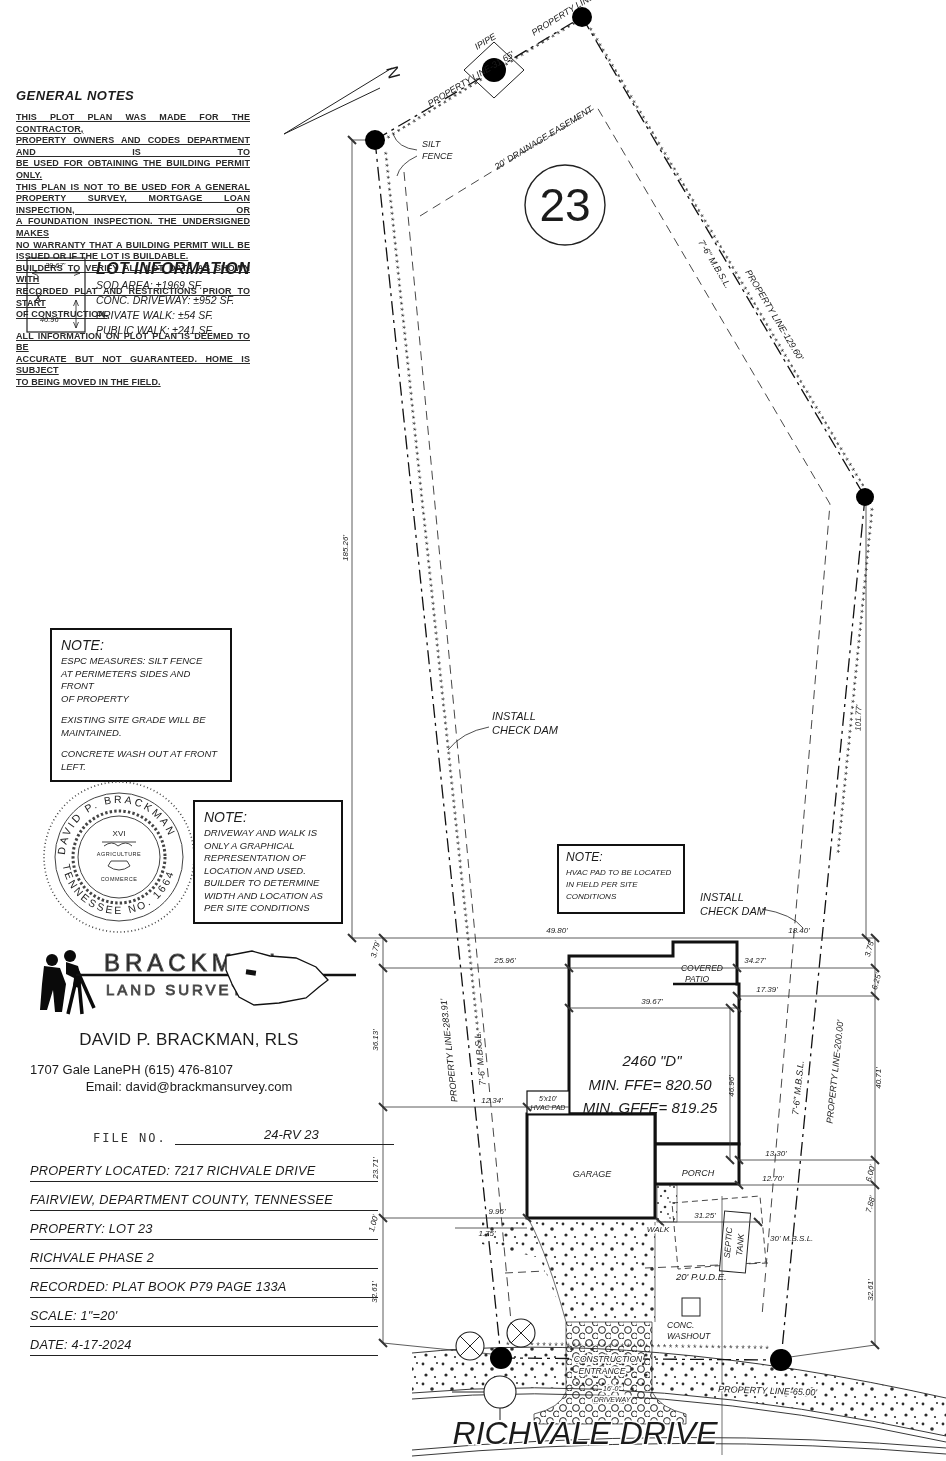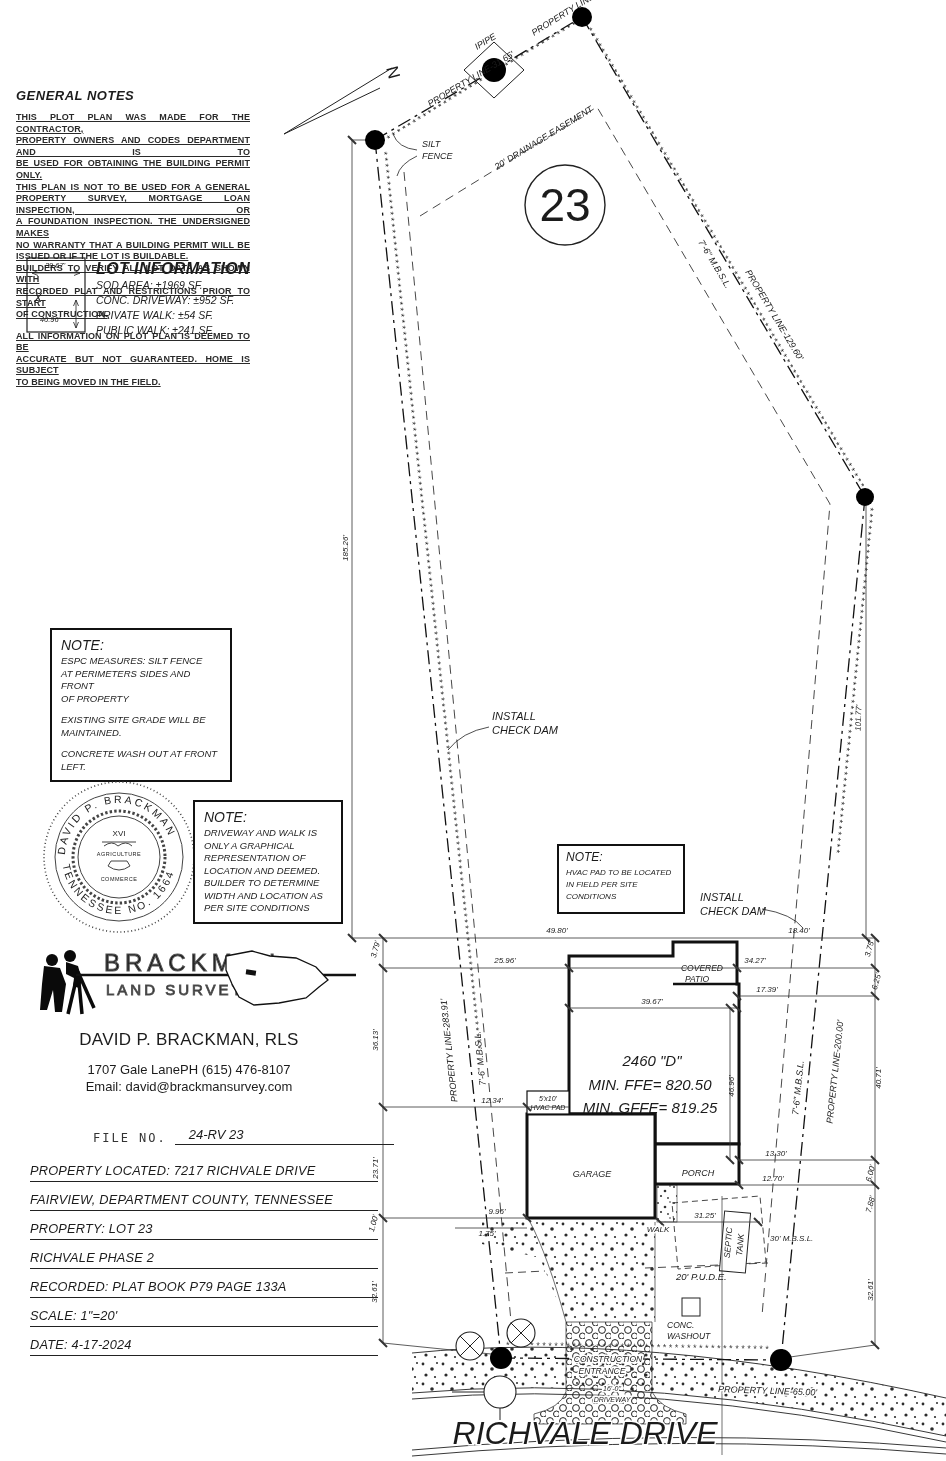--- a/index.html
+++ b/index.html
@@ -11,26 +11,26 @@
   .gn-line{font-size:9px;line-height:11.6px;width:234px;text-decoration:underline;
            text-align:justify;text-align-last:justify;letter-spacing:.1px;color:#2a2a2a;}
   .gn-gap{height:10px;}
   .loti-title{font-style:italic;font-weight:bold;font-size:16px;letter-spacing:.4px;text-align:center;}
   .loti-item{font-style:italic;font-size:10.5px;line-height:15px;color:#222;}
   .notebox{border:2px solid #111;padding:7px 9px;background:#fff;}
   .notebox .nb-title{font-style:italic;font-size:14px;margin-bottom:2px;}
   .notebox .nb-line{font-style:italic;font-size:9.5px;line-height:12.5px;color:#222;}
   .notebox .nb-sp{height:9px;}
   .surv-name{font-weight:normal;font-size:17px;text-align:center;letter-spacing:.3px;}
-  .addr-row{display:flex;justify-content:center;font-size:13px;line-height:19px;}
+  .addr-row{display:flex;justify-content:flex-start;font-size:13px;line-height:19px;}
   .addr-email{font-size:13px;text-align:center;}
   .file-row{display:flex;align-items:flex-end;}
   .file-label{font-family:"DejaVu Sans Mono",monospace;font-size:12px;letter-spacing:2px;color:#333;margin-left:31px;}
   .file-value{font-style:italic;font-size:13px;border-bottom:1.6px solid #222;
-              width:205px;padding:0 0 2px 14px;margin-left:8px;}
+              width:205px;padding:0 0 2px 14px;margin-left:8px;text-align:center;}
   .prop-row{font-style:italic;font-size:12.8px;border-bottom:1.4px solid #222;
             width:348px;padding-bottom:3px;margin-bottom:10px;letter-spacing:.2px;}
   
   svg text{font-family:"Liberation Sans",sans-serif;fill:#1b1b1b;}
   .cad{font-style:italic;}
   .halo{paint-order:stroke;stroke:#ffffff;stroke-width:3px;}
 </style>
 </head>
 <body>
 
@@ -338,21 +338,21 @@
     <text x="79" y="78" font-size="5.5" text-anchor="middle" fill="#333" letter-spacing=".5">AGRICULTURE</text>
     <path d="M68,88 q11,8 22,0 l-3,-5 h-16 z" stroke="#444" stroke-width="1" fill="none"></path>
     <text x="79" y="103" font-size="5.5" text-anchor="middle" fill="#333" letter-spacing=".5">COMMERCE</text>
   </svg>
 
   <div class="abs notebox" style="left:193px;top:800px;width:128px;">
     <div class="nb-title">NOTE:</div>
     <div class="nb-line">DRIVEWAY AND WALK IS</div>
     <div class="nb-line">ONLY A GRAPHICAL</div>
     <div class="nb-line">REPRESENTATION OF</div>
-    <div class="nb-line">LOCATION AND DEEMED.</div>
+    <div class="nb-line">LOCATION AND USED.</div>
     <div class="nb-line">BUILDER TO DETERMINE</div>
     <div class="nb-line">WIDTH AND LOCATION AS</div>
     <div class="nb-line">PER SITE CONDITIONS</div>
   </div>
 
   <svg class="abs" style="left:18px;top:942px;" width="340" height="80" viewBox="0 0 340 80">
     <g fill="#0a0a0a">
       <circle cx="34" cy="18" r="6"></circle>
       <circle cx="52" cy="14" r="6"></circle>
       <path d="M26,24 l16,2 l6,16 l-4,28 h-7 l-2,-22 l-6,20 h-7 l2,-26 z"></path>

